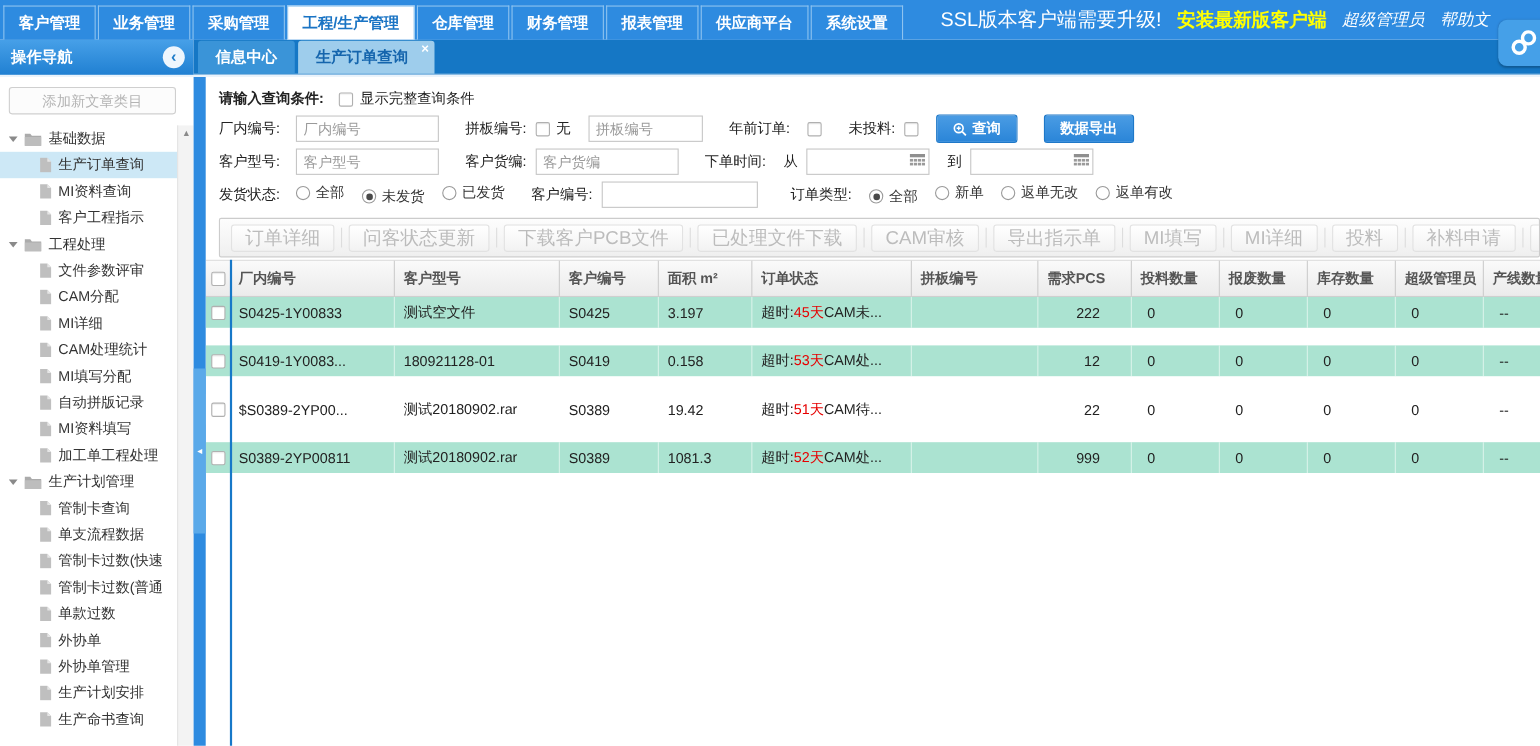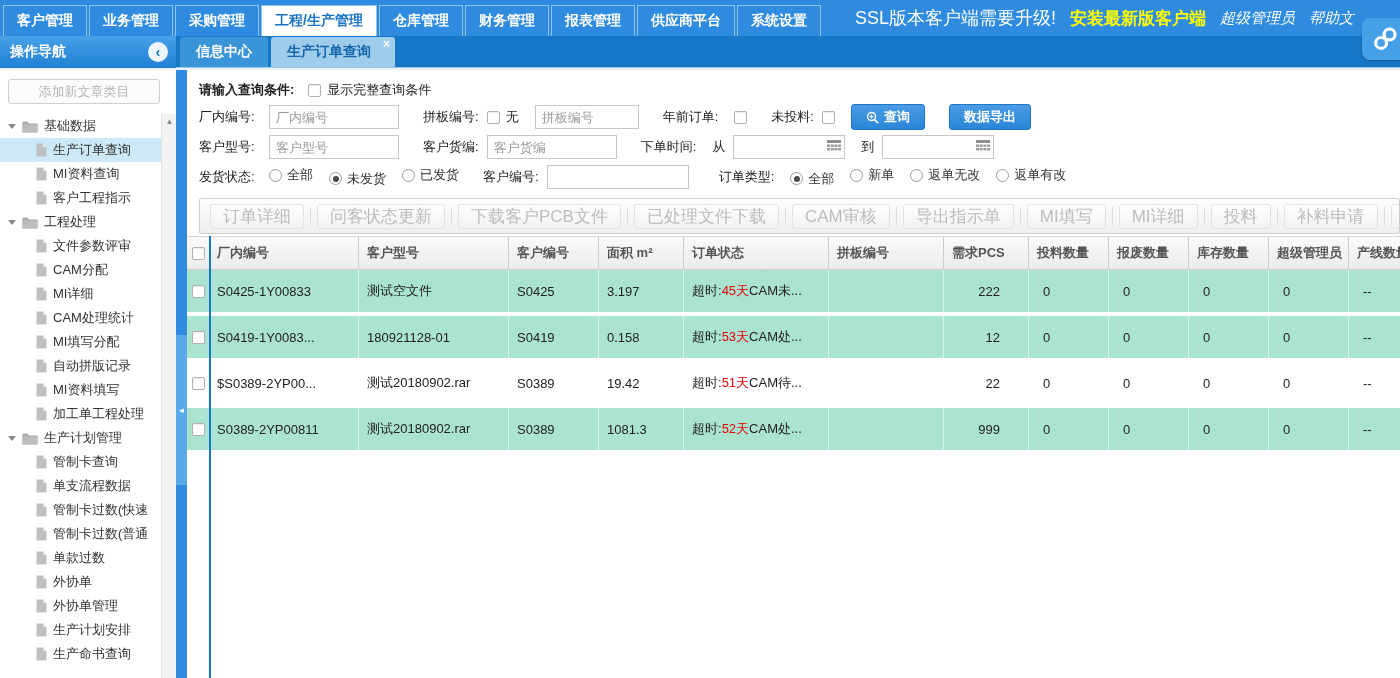--- a/index.html
+++ b/index.html
@@ -156,21 +156,21 @@
 
   
   .grid-wrap { flex:1; position:relative; margin-top:2px; overflow:hidden; }
   .grid-header { display:flex; height:34px; background:linear-gradient(#fafafa,#ebebeb);
     border-top:1px solid #d5d5d5; border-bottom:1px solid #cfcfcf; }
   .h-cell {
     display:flex; align-items:center; padding-left:8px; font-weight:bold; color:#555;
     border-right:1px solid #ccc; flex:none; cursor:pointer; white-space:nowrap; overflow:hidden;
   }
   .cb-cell { display:flex; align-items:center; justify-content:center; flex:none; }
-  .grid-row { display:flex; height:42px; margin-bottom:4px; background:#fff; }
+  .grid-row { display:flex; height:28px; margin-bottom:16px; background:#fff; }
   .grid-row.teal { background:#abe3d1; }
   .b-cell {
     display:flex; align-items:center; padding-left:8px; flex:none; overflow:hidden;
     white-space:nowrap; border-right:1px solid rgba(255,255,255,.55); color:#222;
   }
   .b-cell.num { padding-left:14px; }
   .b-cell.pcs { justify-content:flex-end; padding-right:28px; }
   .days-red { color:#e60000; }
   .frozen-line { position:absolute; top:0; bottom:0; left:22px; width:2px; background:#1778c8; z-index:6; }
 </style>

